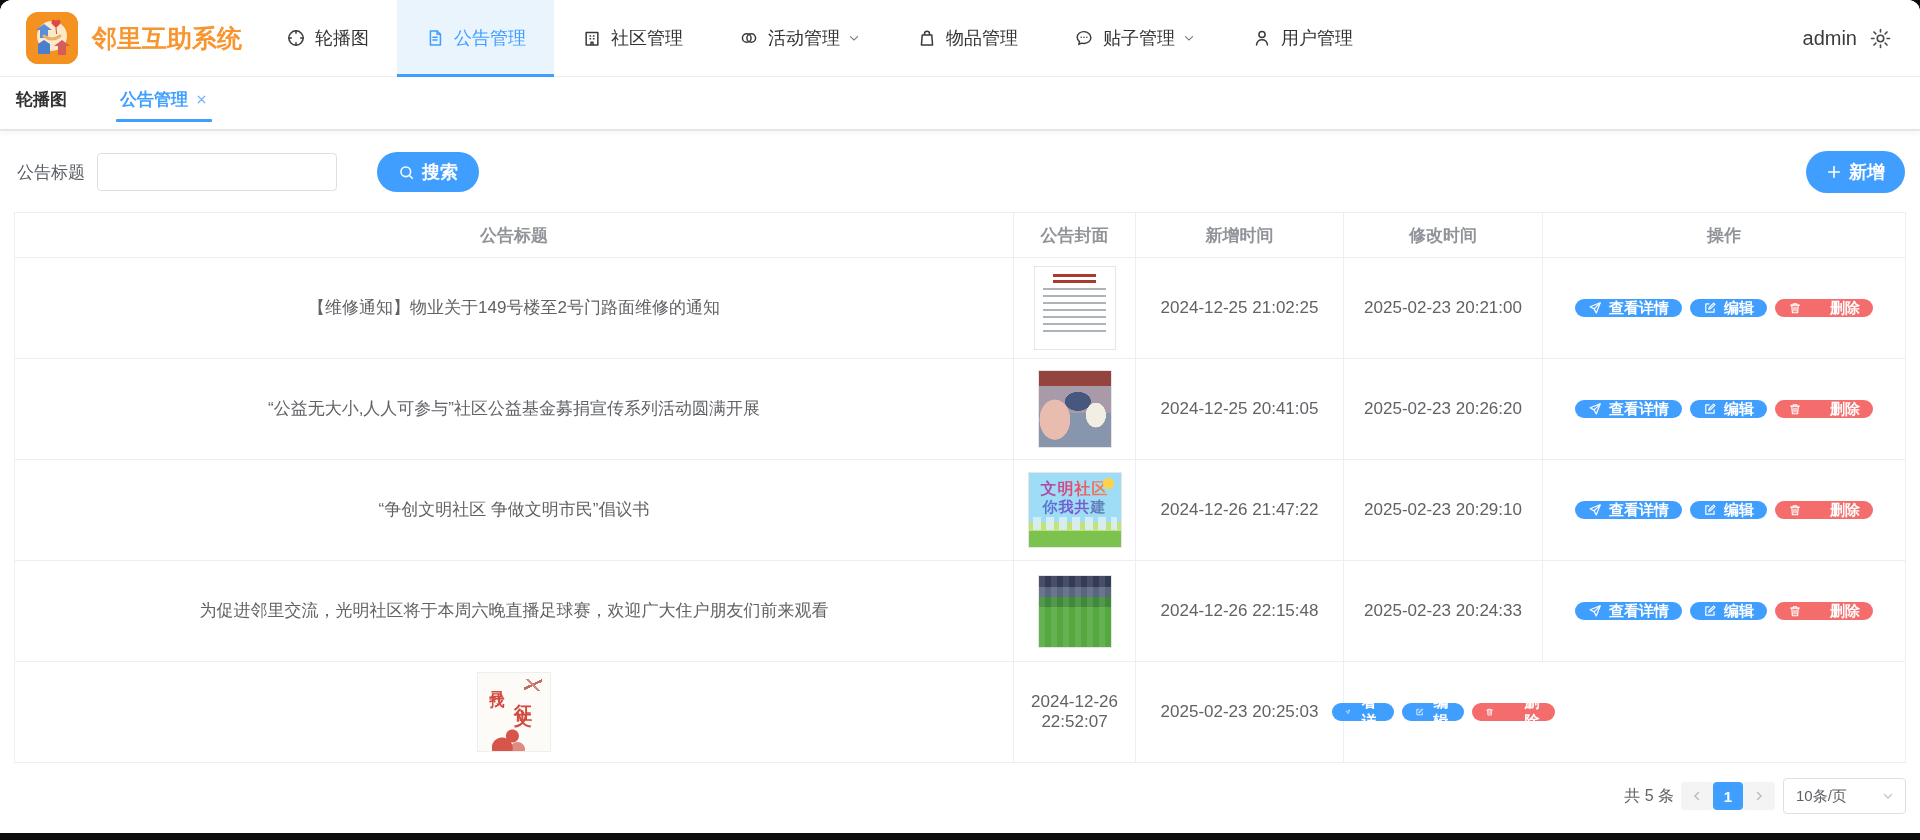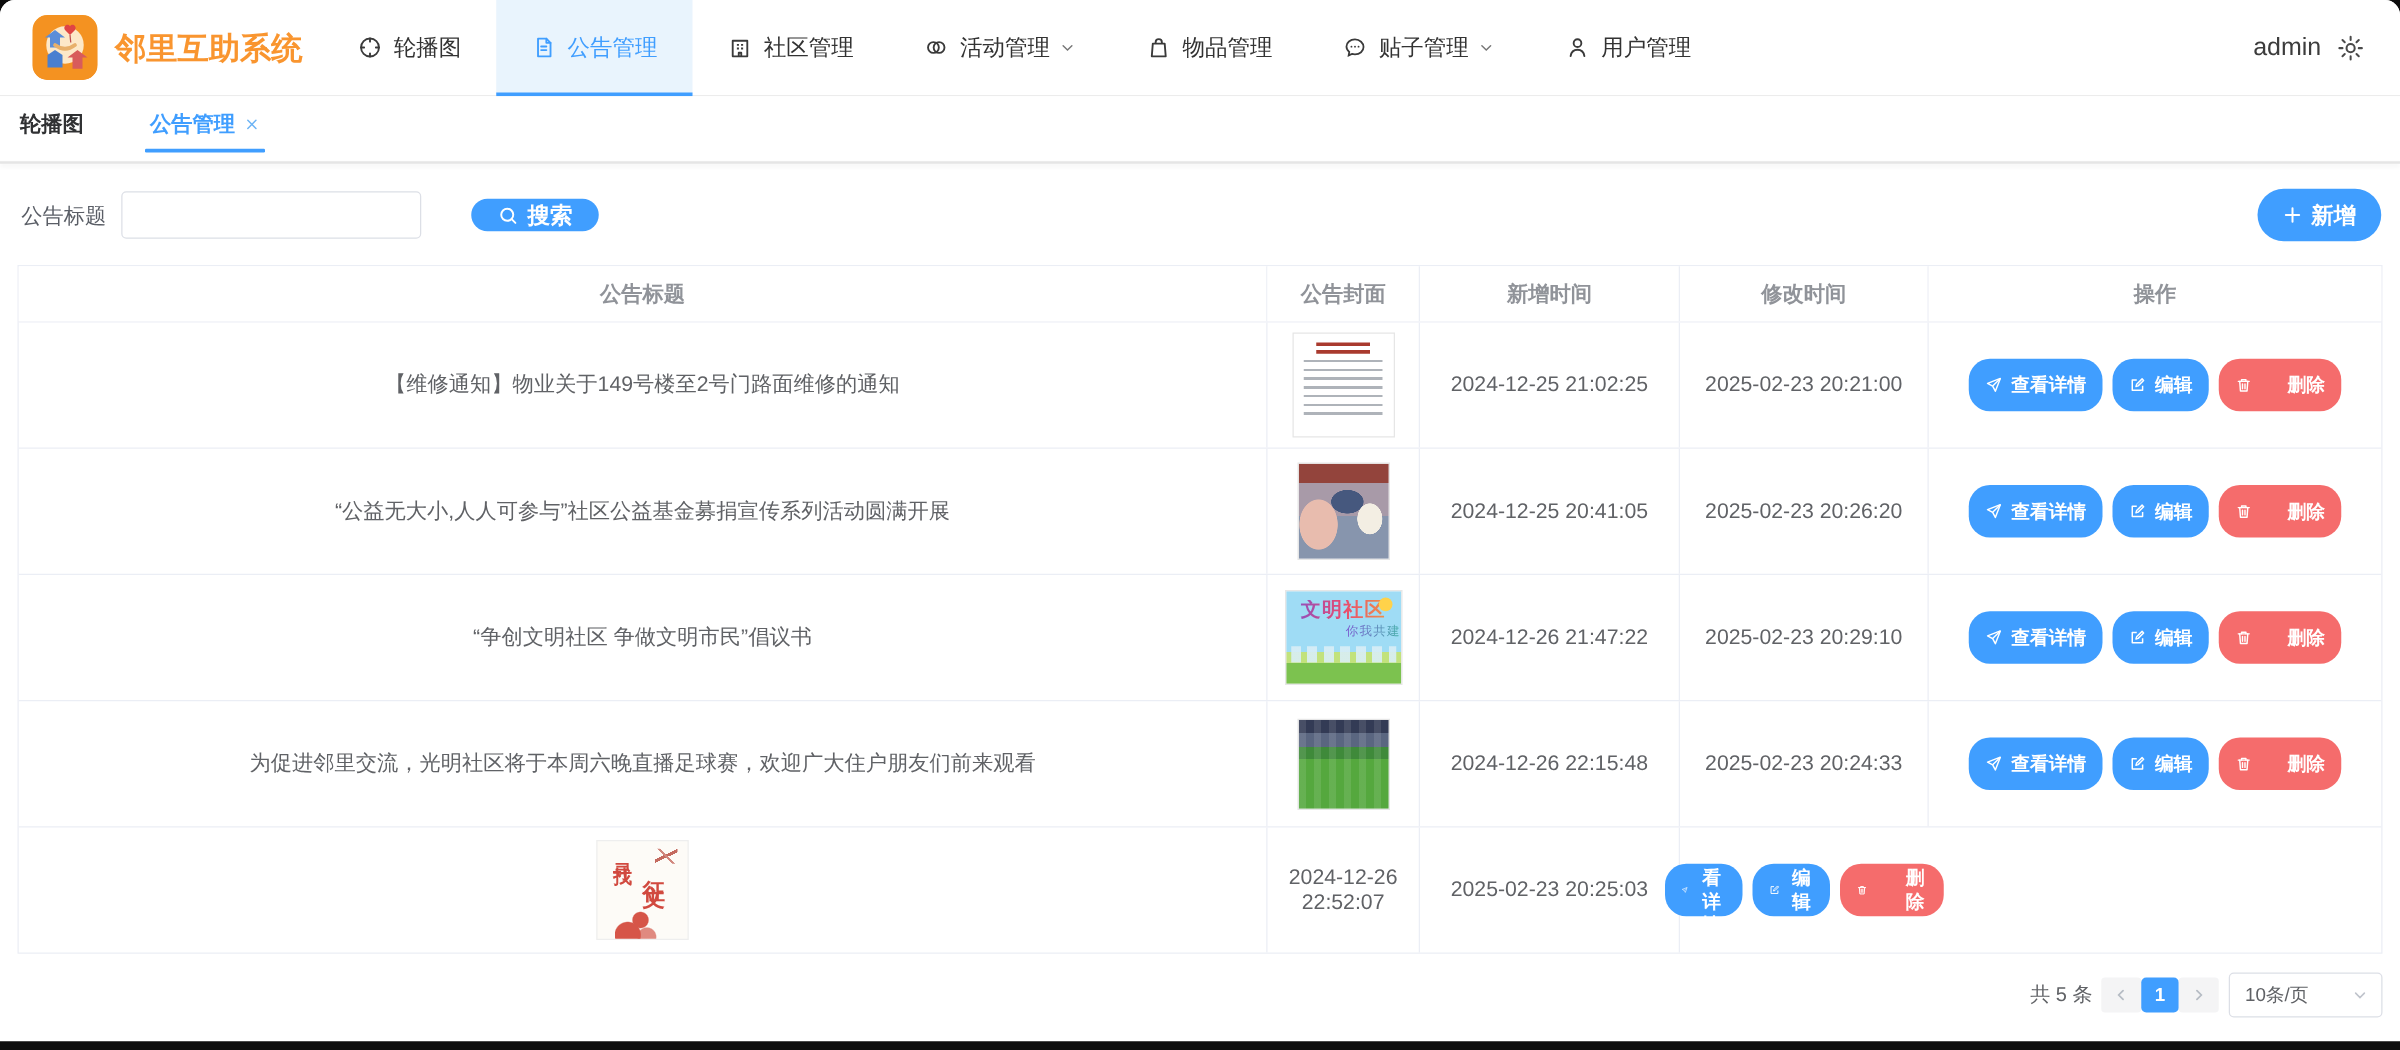--- a/index.html
+++ b/index.html
@@ -88,21 +88,21 @@
     font-size:16px; color:#606266; padding:0 12px; outline:none;
     font-family:inherit;
   }
   .btn {
     display:inline-flex; align-items:center; justify-content:center; gap:7px;
     border:none; cursor:pointer; color:#fff; font-family:inherit;
     background:#409eff; font-weight:bold;
   }
   .btn .icon { display:inline-flex; color:#fff; }
   .btn-search {
-    margin-left:40px; height:26px; padding:0 21px;
+    margin-left:40px; height:40px; padding:0 21px;
     border-radius:21px; font-size:18px;
   }
   .btn-search .icon { width:17px; height:17px; }
   .spacer { flex:1; }
   .btn-add { height:42px; padding:0 20px; border-radius:21px; font-size:18px; }
   .btn-add .icon { width:16px; height:16px; }
 
   
   .table {
     margin:19px 14px 0 14px;
@@ -122,21 +122,21 @@
   .th {
     height:44px; font-size:17px; font-weight:bold; color:#909399;
     background:#fff;
   }
   .tbody .tr { border-top:1px solid #ebeef5; }
   .td { height:100px; font-size:17px; color:#606266; padding:0 8px; }
   .td.title-cell { line-height:1.4; }
 
   
   .action-btn {
-    height:42px; padding:0 13px; border-radius:17px; font-size:15px;
+    height:18px; padding:0 13px; border-radius:17px; font-size:15px;
     margin:0 4px;
   }
   .action-btn .icon { width:14px; height:14px; }
   .action-btn.danger { background:#f56c6c;gap:28px; }
 
   
   .cover { flex:0 0 auto; }
   .cover-notice {
     width:82px; height:84px; background:#fff; border:1px solid #e6e6e6;
     padding:7px 6px 6px;
@@ -171,23 +171,23 @@
   .cover-civility::after {
     content:""; position:absolute; top:5px; right:7px; width:11px; height:11px;
     border-radius:50%; background:#ffd24a;
   }
   .civ-l1 {
     margin-top:7px; font-size:16px; font-weight:900; letter-spacing:1px; line-height:1.15;
     background:linear-gradient(90deg,#7d4fd0,#e84a6f,#f2a93b);
     -webkit-background-clip:text; background-clip:text; color:transparent;
   }
   .civ-l2 {
-    font-size:10px; font-weight:400; letter-spacing:1px;
+    font-size:15px; font-weight:700; letter-spacing:1px;
     background:linear-gradient(90deg,#3f8fd8,#7d4fd0,#43b0a5);
-    -webkit-background-clip:text; background-clip:text; color:transparent;text-align:right;
+    -webkit-background-clip:text; background-clip:text; color:transparent;
   }
   .cover-football {
     width:74px; height:73px; border:1px solid #e6e6e6;
     background:
       repeating-linear-gradient(90deg, rgba(255,255,255,.10) 0 6px, rgba(0,0,0,0) 6px 12px),
       linear-gradient(180deg,#333b55 0 15%, #5a6680 15% 30%, #3f8a3a 30% 44%, #55a83e 44% 100%);
   }
   .cover-essay {
     width:74px; height:80px; background:#fdfbf7; border:1px solid #eee;
     position:relative; overflow:hidden; color:#d1493f;

